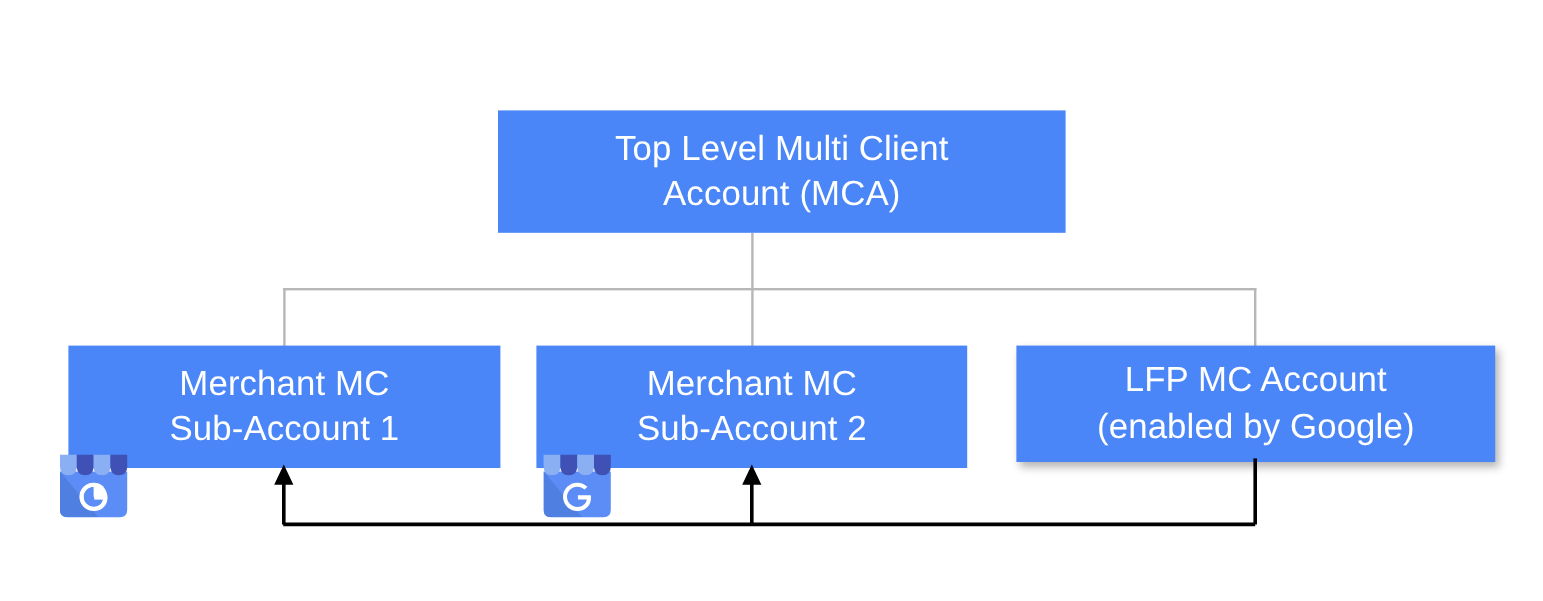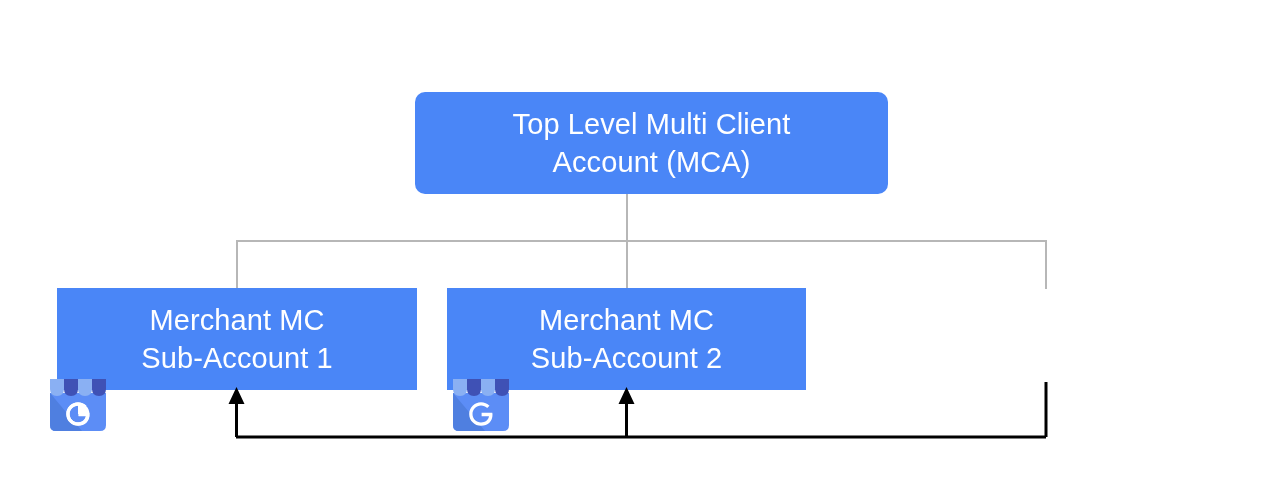--- a/index.html
+++ b/index.html
@@ -34,21 +34,20 @@
   .node .node-label {
     display: block;
     padding: 0 10px;
     white-space: pre-line;
   }
   #node-top {
     left: 415px;
     top: 92px;
     width: 473px;
     height: 102px;
-    border-radius: 10px;
   }
   #node-merchant-1 {
     left: 57px;
     top: 288px;
     width: 360px;
     height: 102px;
   }
   #node-merchant-2 {
     left: 447px;
     top: 288px;
@@ -143,20 +142,24 @@
   <div class="node" id="node-merchant-1" style="background:#4a86f7;">
     <span class="node-label">Merchant MC
 Sub-Account 1</span>
   </div>
 
   <div class="node" id="node-merchant-2" style="background:#4a86f7;">
     <span class="node-label">Merchant MC
 Sub-Account 2</span>
   </div>
 
+  <div class="node" id="node-lfp" style="background:#4a86f7;">
+    <span class="node-label">LFP MC Account
+(enabled by Google)</span>
+  </div>
 
   <svg id="feedback-path" viewBox="0 0 850 64" width="850" height="64">
 
     <path d="M 826 0 L 826 55" stroke="#000000" stroke-width="3" fill="none"></path>
 
     <path d="M 826 55 L 16 55" stroke="#000000" stroke-width="3" fill="none"></path>
 
     <path d="M 16.5 55 L 16.5 17" stroke="#000000" stroke-width="3" fill="none"></path>
 
     <path d="M 406.5 55 L 406.5 17" stroke="#000000" stroke-width="3" fill="none"></path>

